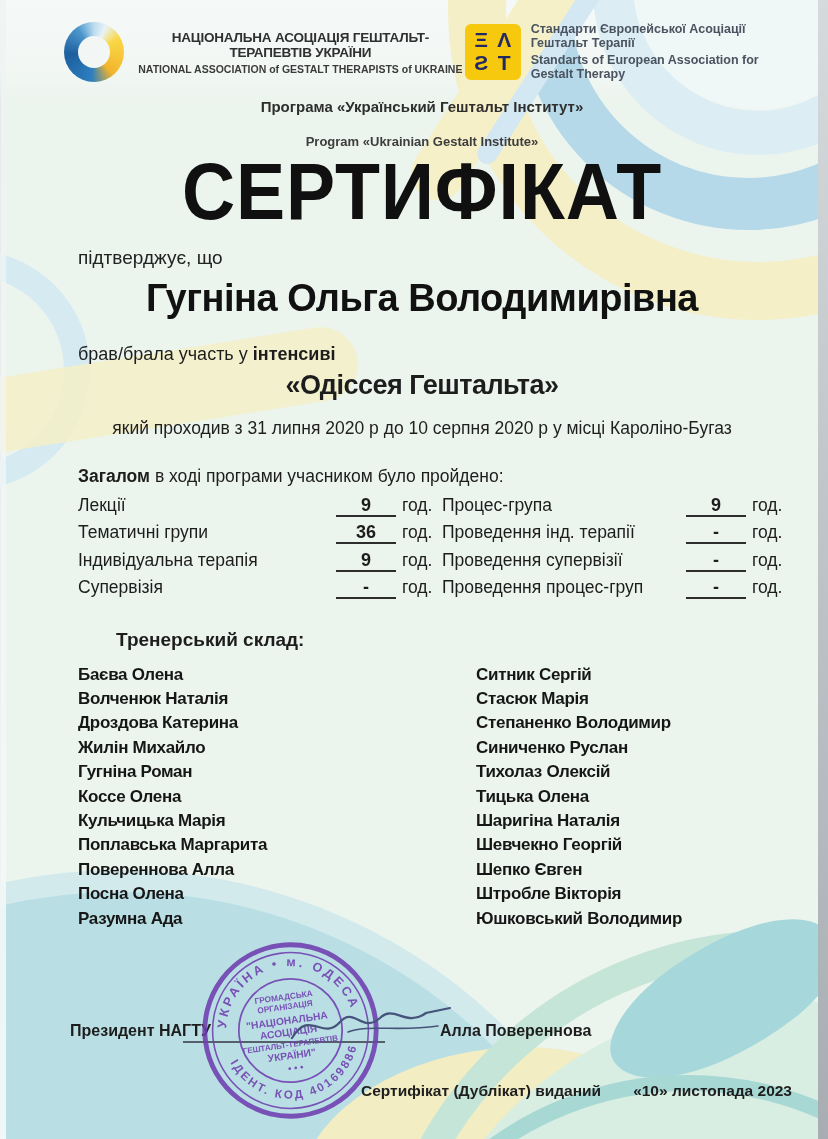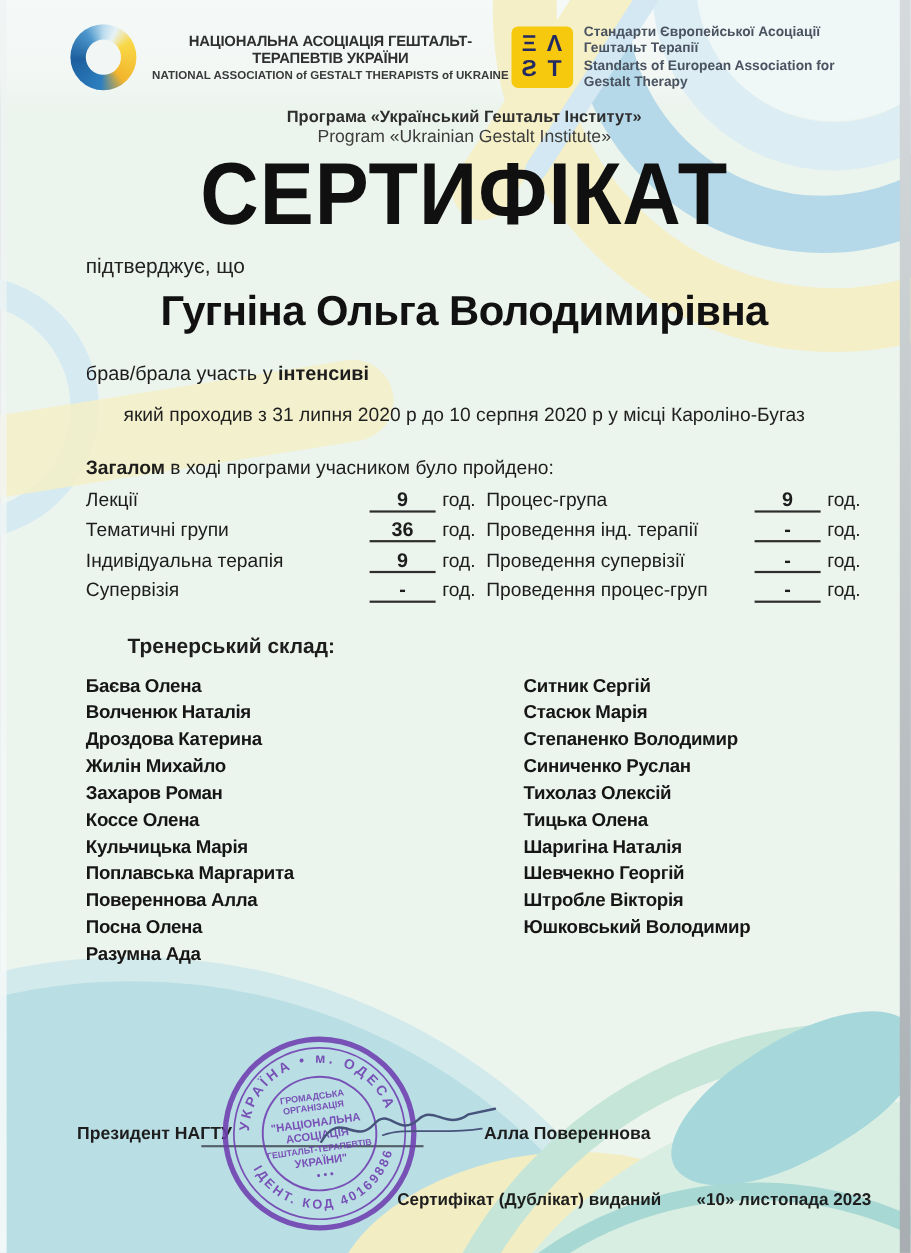--- a/index.html
+++ b/index.html
@@ -45,21 +45,21 @@
   .hl-text .l2 { font-size:10.5px; font-weight:bold; color:#3b3b3b; margin-top:3px; }
   .eagt-logo { width:56px; height:56px; border-radius:6px; background:#f6c90f; flex:0 0 auto;
     display:grid; grid-template-columns:1fr 1fr; place-items:center; padding:5px; }
   .eagt-logo span { font-size:21px; font-weight:bold; color:#232a63; line-height:20px; }
   .hr-text { margin-left:10px; text-align:left; }
   .hr-text .l1 { font-size:12.5px; font-weight:bold; color:#4a5360; }
   .hr-text .l2 { font-size:12.5px; font-weight:bold; color:#4a5360; margin-top:3px; }
   
   .program { text-align:center; margin-top:16px; }
   .program .p1 { font-size:15px; font-weight:bold; color:#2e2e2e; }
-  .program .p2 { font-size:16px; font-weight:normal; color:#3d3d3d; margin-top:1px; }
+  .program .p2 { font-size:13px; font-weight:bold; color:#3d3d3d; margin-top:19px; }
   .cert-title { text-align:center; margin-top:2px; font-size:80px; font-weight:bold; color:#101010;
     transform:scaleX(.92); letter-spacing:1px; line-height:1.02; }
   .confirms { margin:14px 0 0 62px; font-size:19px; color:#222; }
   .p-name { text-align:center; margin-top:8px; font-size:38px; font-weight:bold; color:#111; letter-spacing:-0.5px; }
   .participation { margin:24px 0 0 62px; font-size:18px; }
   .participation b { font-weight:bold; }
   .course { text-align:center; margin-top:5px; font-size:27px; font-weight:bold; letter-spacing:-0.5px; }
   .period { text-align:center; margin-top:17px; font-size:17.5px; color:#1f1f1f; }
   .summary { margin:27px 0 0 62px; font-size:17.5px; }
   .summary b { font-weight:bold; }
@@ -141,20 +141,21 @@
     </div>
 
     <div class="cert-title">СЕРТИФІКАТ</div>
 
     <div class="confirms">підтверджує, що</div>
 
     <div class="p-name">Гугніна Ольга Володимирівна</div>
 
     <div class="participation"><span>брав/брала участь у </span><b>інтенсиві</b></div>
 
+    <div class="course">«Одіссея Гештальта»</div>
 
     <div class="period">який проходив з  31 липня 2020 р до 10 серпня 2020 р у місці Кароліно-Бугаз</div>
 
     <div class="summary"><b>Загалом</b><span> в ході програми учасником було пройдено:</span></div>
 
     <div class="hours">
 
         <div class="hrow">
           <span class="hlabel">Лекції</span>
           <span class="hval">9</span>
@@ -194,38 +195,39 @@
 
     <div class="trainers-h">Тренерський склад:</div>
 
     <div class="trainers">
       <ul class="tcol left">
 
       <li>Баєва Олена</li>
           <li>Волченюк Наталія</li>
           <li>Дроздова Катерина</li>
           <li>Жилін Михайло</li>
-          <li>Захаров Роман</li>
+          <li>Гугніна Роман</li>
           <li>Коссе Олена</li>
           <li>Кульчицька Марія</li>
           <li>Поплавська Маргарита</li>
           <li>Повереннова Алла</li>
           <li>Посна Олена</li>
           <li>Разумна Ада</li>
         </ul>
       <ul class="tcol">
 
       <li>Ситник Сергій</li>
           <li>Стасюк Марія</li>
           <li>Степаненко Володимир</li>
           <li>Синиченко Руслан</li>
           <li>Тихолаз Олексій</li>
           <li>Тицька Олена</li>
           <li>Шаригіна Наталія</li>
           <li>Шевчекно Георгій</li>
+          <li>Шепко Євген</li>
           <li>Штробле Вікторія</li>
           <li>Юшковський Володимир</li>
         </ul>
     </div>
 
     <div class="sig-role">Президент НАГТУ</div>
     <div class="sig-line"></div>
     <div class="sig-name">Алла Повереннова</div>
 
     <div class="stamp-wrap">

